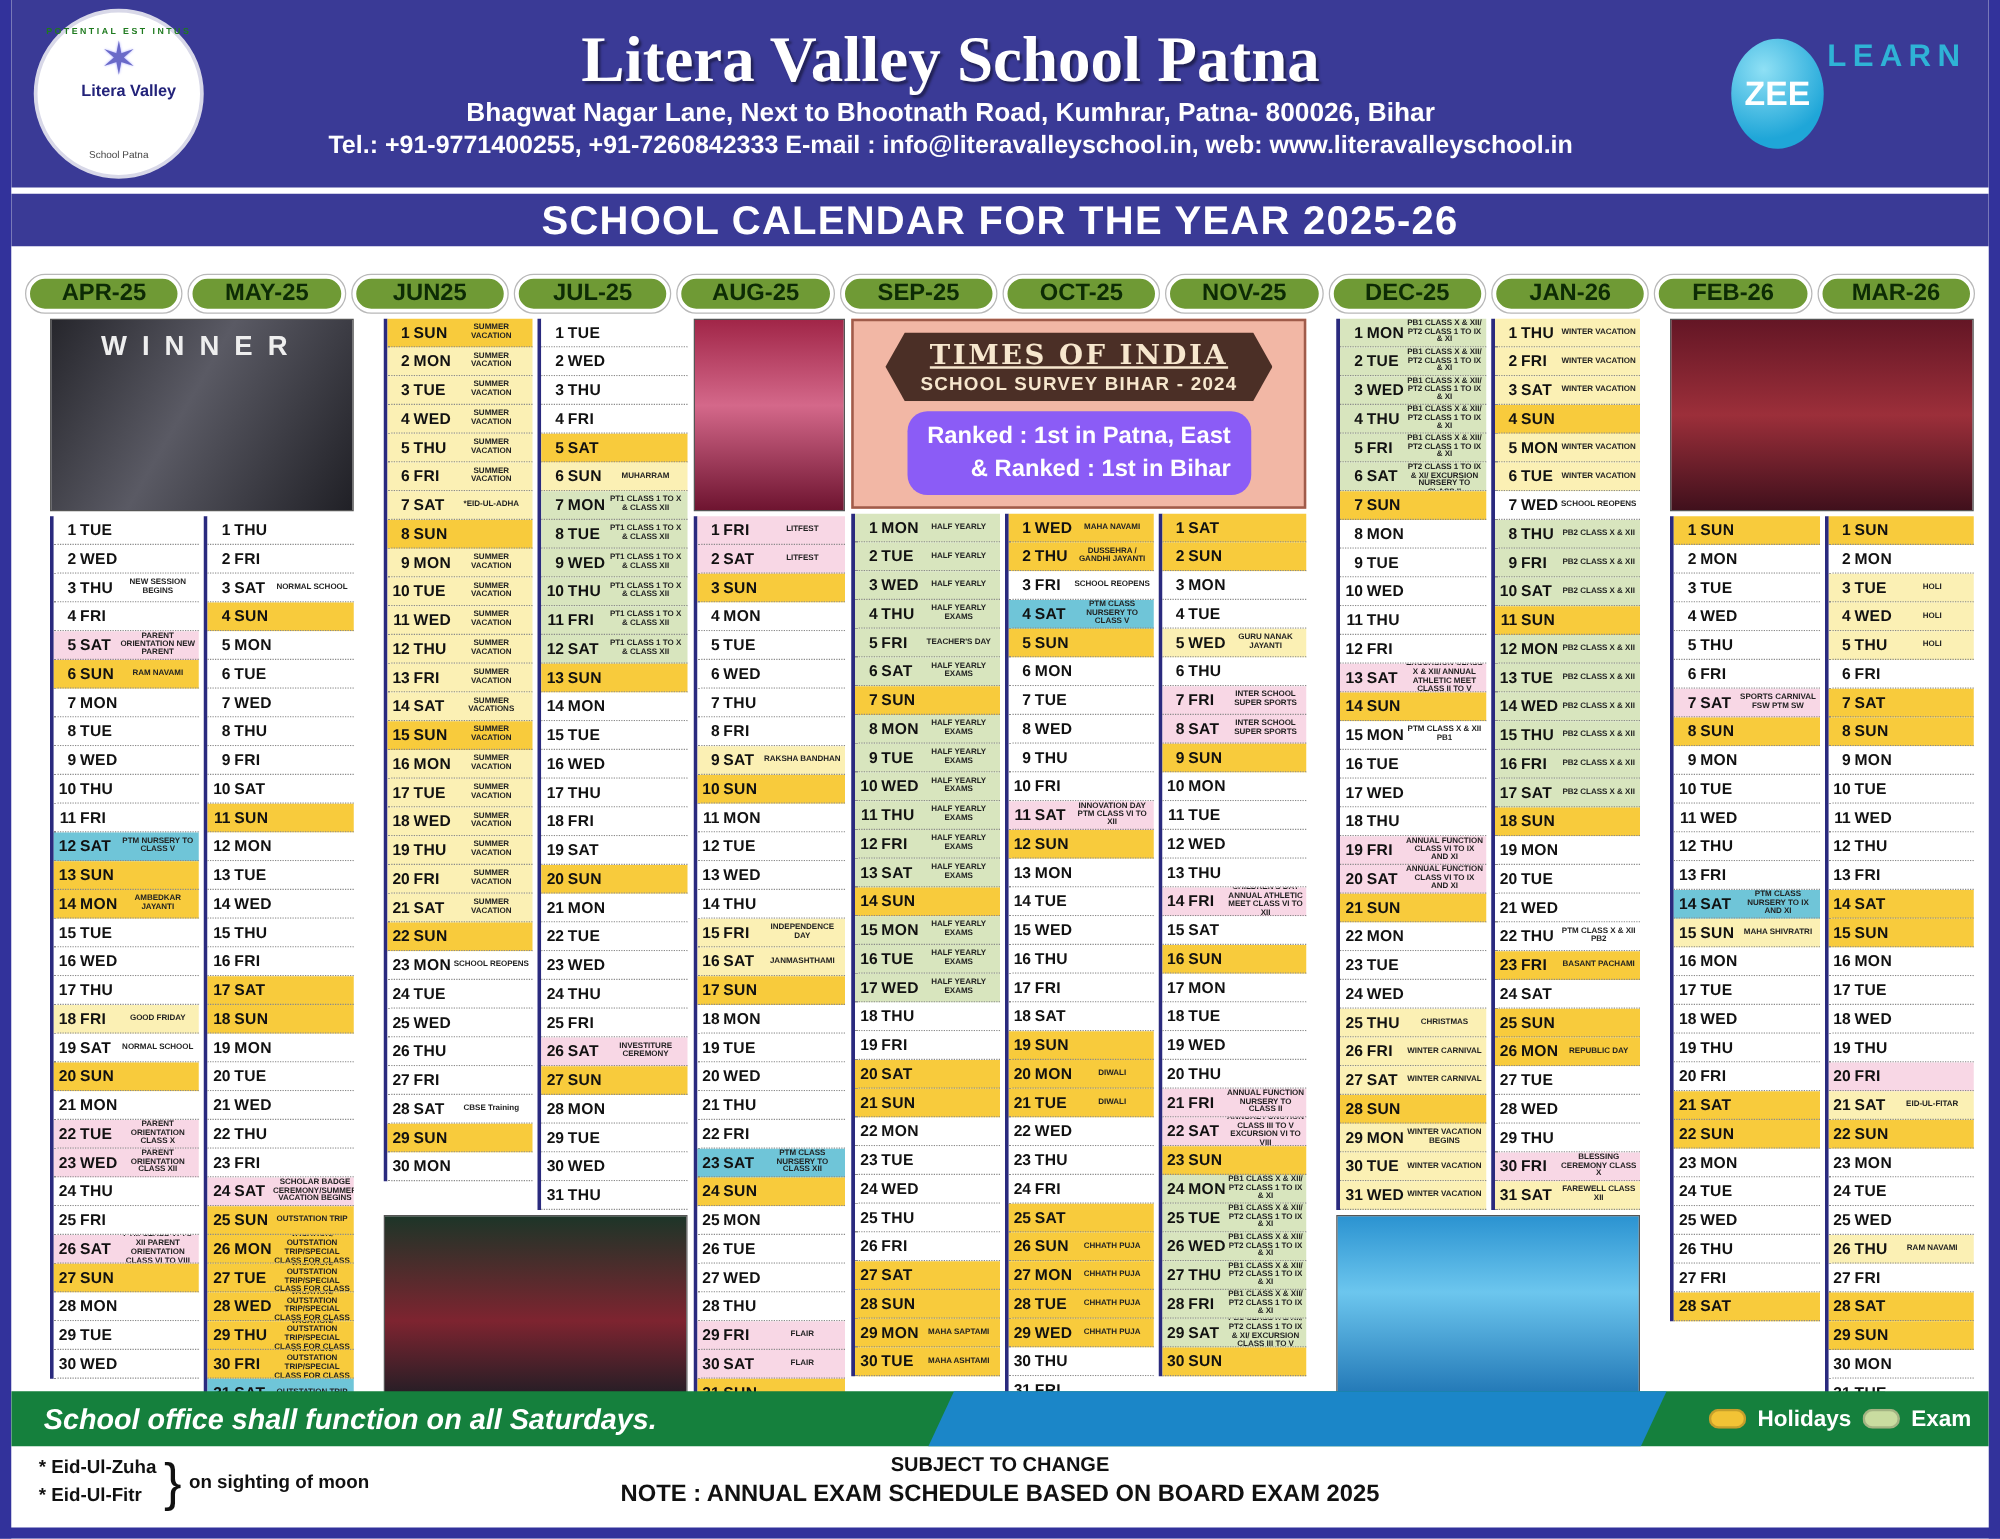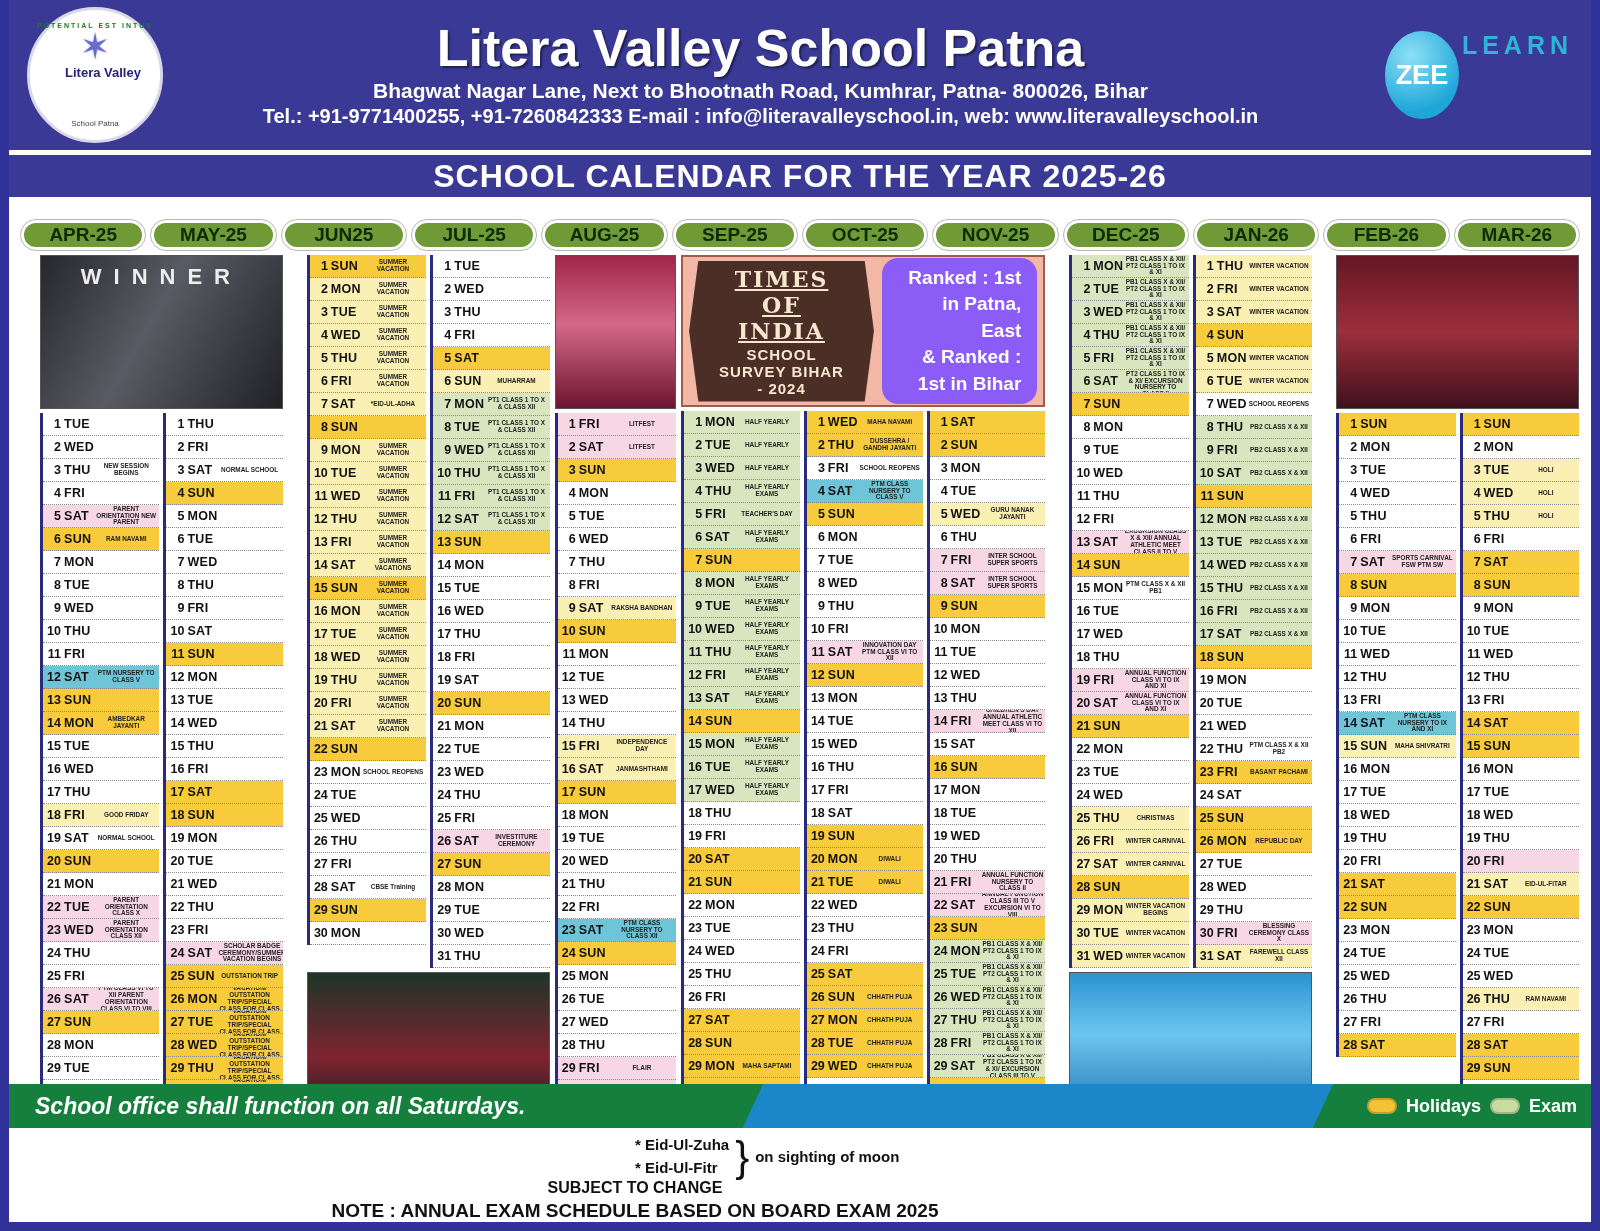--- a/index.html
+++ b/index.html
@@ -5,21 +5,21 @@
   html,body{margin:0;padding:0;background:#fff;font-family:"Liberation Sans",sans-serif;}
   .page{box-sizing:border-box;width:1600px;height:1231px;border:9px solid #32329B;border-top:none;background:#fff;display:flex;flex-direction:column;overflow:hidden;}
   
   .header{background:#3A3A96;color:#fff;display:flex;align-items:center;padding:8px 18px;height:150px;box-sizing:border-box;flex-shrink:0;}
   .logo{width:130px;height:130px;background:#fff;border-radius:50%;display:flex;flex-direction:column;align-items:center;justify-content:center;flex-shrink:0;border:3px solid #d8d8e8;text-align:center;color:#222;}
   .logo .motto{font-size:7px;color:#1e7a1e;font-weight:700;letter-spacing:2px;}
   .logo .star{font-size:36px;line-height:1;color:#6a6ac8;text-shadow:0 0 2px #99f;}
   .logo .lname{font-size:13px;font-weight:800;color:#23237a;padding-left:16px;}
   .logo .lsub{font-size:8px;color:#444;margin-top:39px;}
   .hcenter{flex:1;text-align:center;min-width:0;}
-  .school-name{font-family:Liberation Sans, sans-serif;font-weight:700;font-size:52px;line-height:1.02;text-shadow:2px 2px 2px rgba(0,0,0,.45);}
+  .school-name{font-family:Liberation Serif, serif;font-weight:700;font-size:52px;line-height:1.02;text-shadow:2px 2px 2px rgba(0,0,0,.45);}
   .addr{font-size:21px;font-weight:700;margin-top:3px;}
   .contact{font-size:20px;font-weight:700;margin-top:2px;}
   .zee{width:215px;display:flex;align-items:flex-start;justify-content:flex-end;gap:3px;flex-shrink:0;}
   .zee-circle{width:74px;height:88px;border-radius:50%;background:radial-gradient(circle at 35% 28%,#8fe0f5,#1fa6d8 70%);display:flex;align-items:center;justify-content:center;font-weight:800;font-size:27px;color:#fff;}
   .zee-learn{color:#2fb3d6;font-size:25px;font-weight:700;letter-spacing:5px;}
   
   .title-band{background:#3A3A96;color:#fff;text-align:center;font-weight:800;font-size:32px;letter-spacing:1px;height:42px;line-height:42px;margin:5px 0;flex-shrink:0;}
   
   .pills{display:flex;gap:6px;padding:0 12px;margin-bottom:5px;flex-shrink:0;margin-top:18px;}
   .pill{flex:1;background:#6F9A35;border:3px solid #fff;outline:1px solid #b8b8b8;border-radius:16px;color:#0D2B05;font-weight:800;font-size:19px;text-align:center;padding:1px 0;}
@@ -36,34 +36,34 @@
   .ev{flex:1;font-size:6.4px;font-weight:700;line-height:1.08;text-align:center;color:#222;}
   .c-y{background:#F8CB3C;}.c-ly{background:#FBF0B4;}.c-p{background:#F8D7E5;}.c-c{background:#6FC5D8;}.c-g{background:#D8E5BE;}
   
   .ph{height:152px;border:1px solid #555;position:relative;overflow:hidden;flex-shrink:0;}
   .ph .cap{position:absolute;top:8px;left:0;right:0;text-align:center;color:#eee;font-weight:800;font-size:22px;letter-spacing:12px;}
   .ph-winner{background:linear-gradient(120deg,#26262c,#5a5a64 45%,#202026);}
   .ph-awards{background:linear-gradient(180deg,#a12648 0%,#d4688a 45%,#6e1430 100%);}
   .ph-dance{background:linear-gradient(180deg,#1d3528 0%,#7e2430 55%,#171d24 100%);}
   .ph-swim{background:linear-gradient(180deg,#2b93d1 0%,#6cc6ee 40%,#1a6fb0 100%);}
   .ph-choir{background:linear-gradient(180deg,#641625 0%,#9c2f3a 50%,#40101c 100%);}
-  .toi{height:152px;box-sizing:border-box;background:#F2B7A5;border:2px solid #a05b4a;display:flex;flex-direction:row;align-items:center;justify-content:center;gap:8px;padding:6px;flex-shrink:0;}
+  .toi{height:152px;box-sizing:border-box;background:#F2B7A5;border:2px solid #a05b4a;display:flex;flex-direction:column;align-items:center;justify-content:center;gap:8px;padding:6px;flex-shrink:0;}
   .toi-band{background:#4B2F26;color:#F7E7CE;padding:5px 28px;text-align:center;clip-path:polygon(0 50%,5% 0,95% 0,100% 50%,95% 100%,5% 100%);}
   .toi-t1{font-family:"DejaVu Serif",serif;font-size:22px;font-weight:700;text-decoration:underline;letter-spacing:2px;}
   .toi-t2{font-size:15px;font-weight:700;letter-spacing:1px;margin-top:2px;}
   .toi-rank{background:#8b5cf6;color:#fff;border-radius:16px;padding:7px 16px;text-align:right;font-weight:700;font-size:19px;line-height:1.4;}
   
   .satband{height:44px;background:#15803d;position:relative;display:flex;align-items:center;margin-top:4px;flex-shrink:0;overflow:hidden;}
   .satband .blue{position:absolute;left:47%;width:36%;top:-2px;bottom:-2px;background:#1B86C8;transform:skewX(-25deg);}
   .sat-text{color:#fff;font-weight:800;font-style:italic;font-size:23px;padding-left:26px;position:relative;z-index:1;}
   .legend{position:absolute;right:14px;top:0;bottom:0;display:flex;align-items:center;gap:9px;z-index:1;}
   .lg-pill{width:30px;height:16px;border-radius:9px;border:2px solid rgba(0,0,0,.18);box-sizing:border-box;}
   .lg-label{color:#fff;font-weight:800;font-size:18px;}
   
-  .notes{display:flex;align-items:center;padding:6px 22px 0;flex-shrink:0;flex-direction:column;}
+  .notes{display:flex;align-items:center;padding:6px 22px 14px;flex-shrink:0;}
   .eid-block{display:flex;align-items:center;gap:6px;width:330px;color:#111;}
   .eid-lines div{font-weight:800;font-size:15px;line-height:1.5;}
   .brace{font-size:42px;font-weight:400;line-height:1;}
   .moon{font-weight:800;font-size:15px;}
   .center-notes{flex:1;text-align:center;margin-right:330px;color:#111;}
   .subject{font-weight:800;font-size:16px;}
   .note{font-weight:800;font-size:19px;margin-top:3px;}
 </style>
 </head>
 <body>

